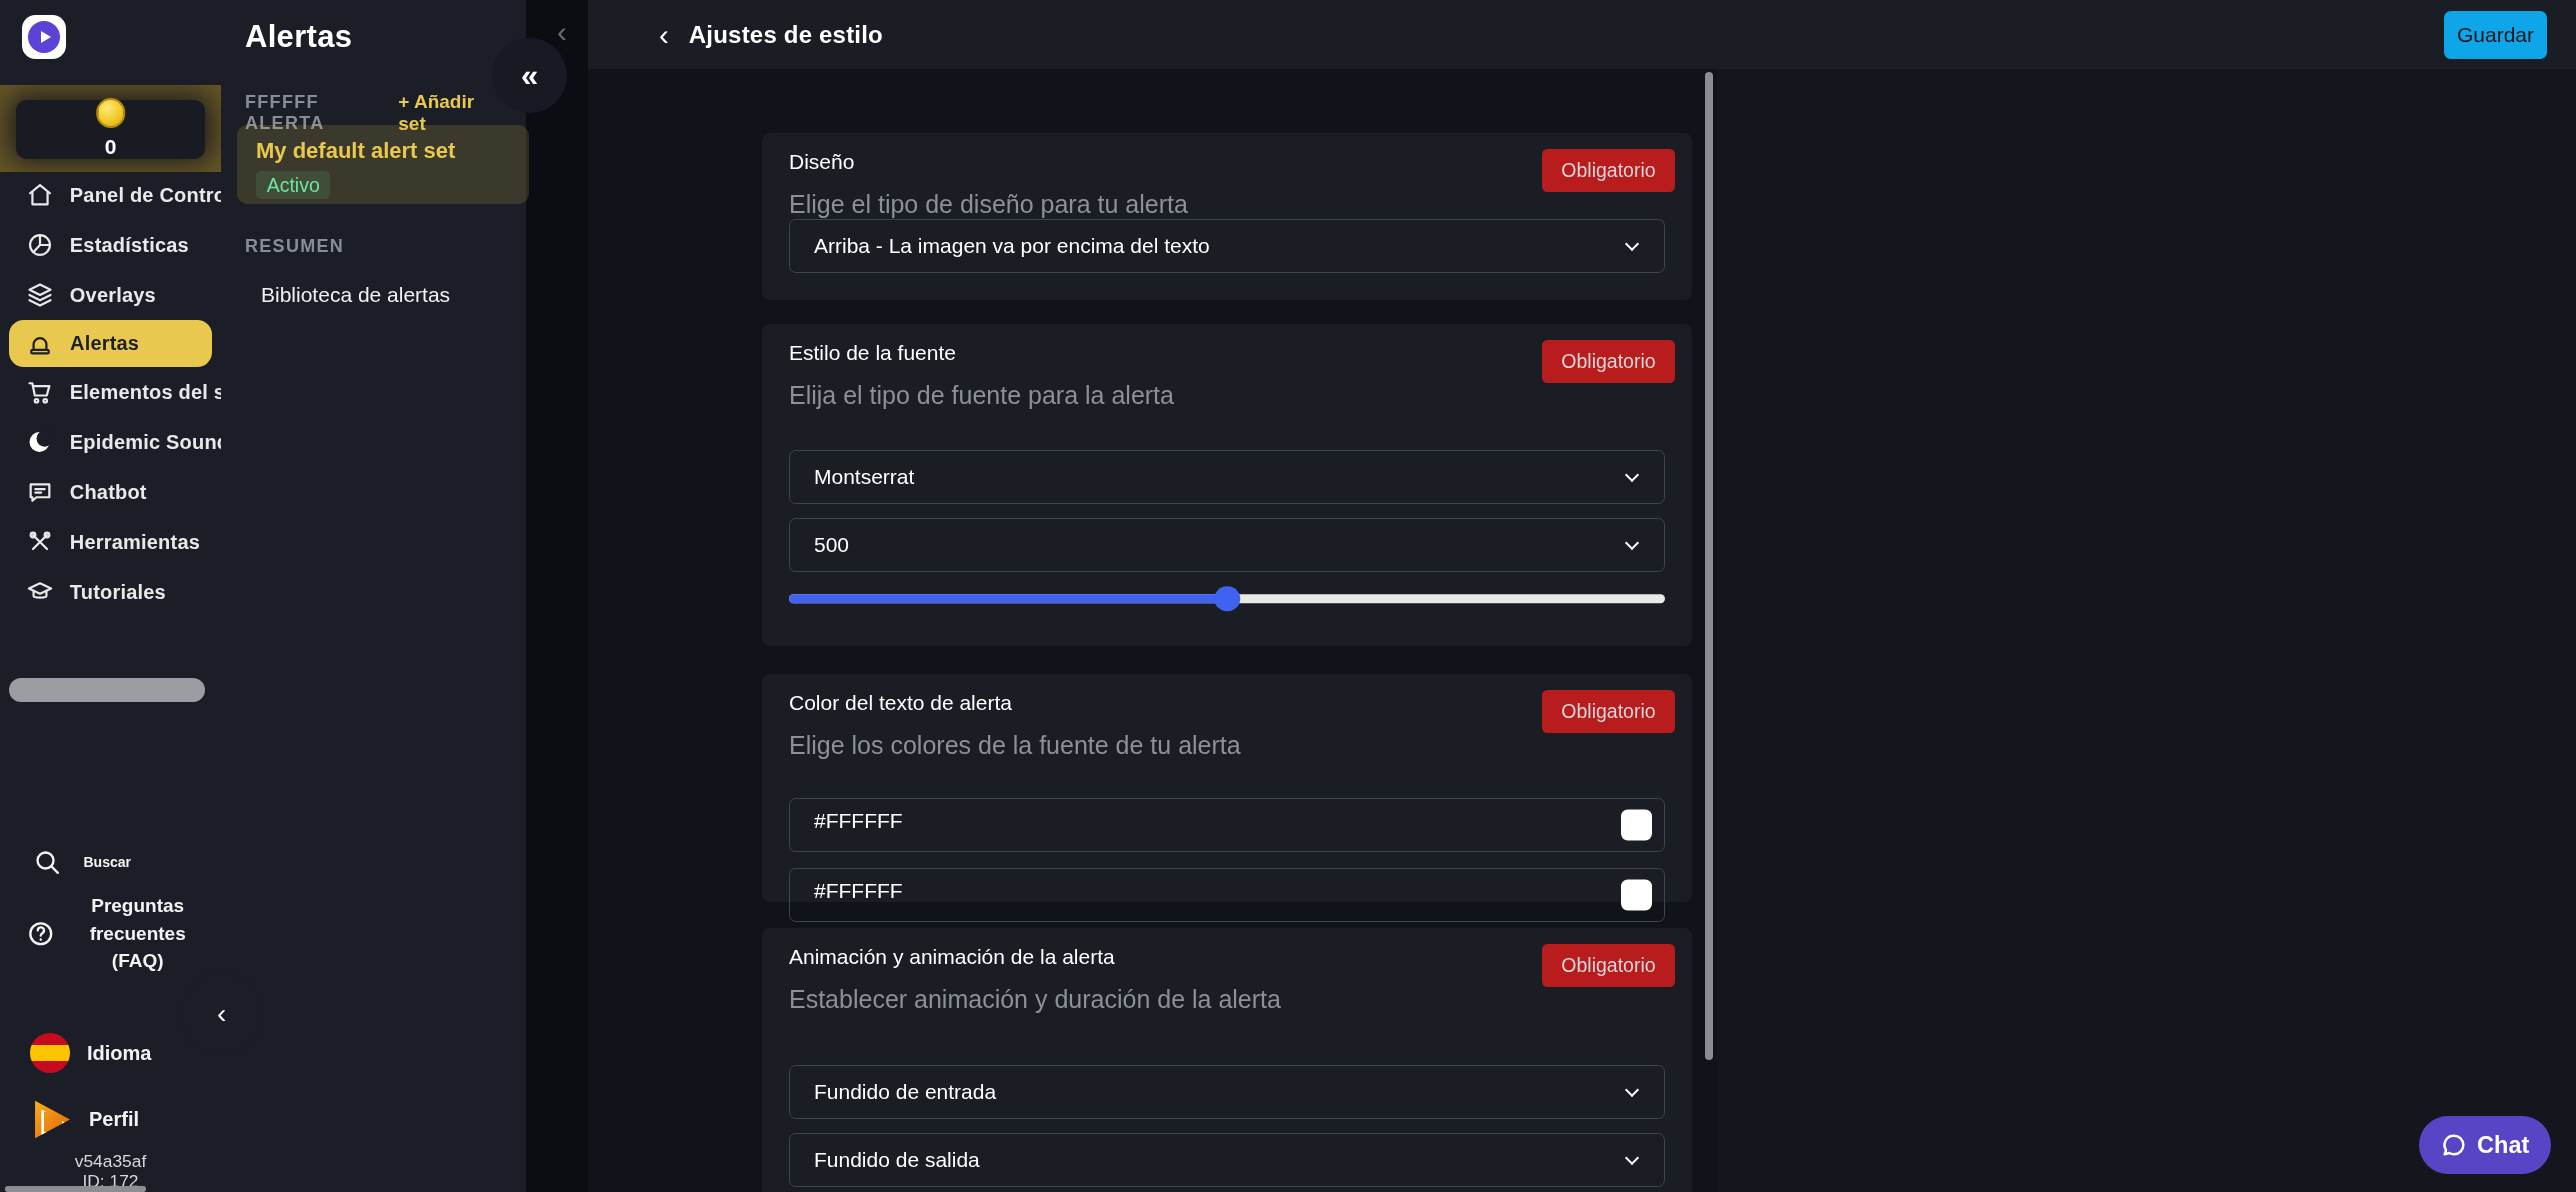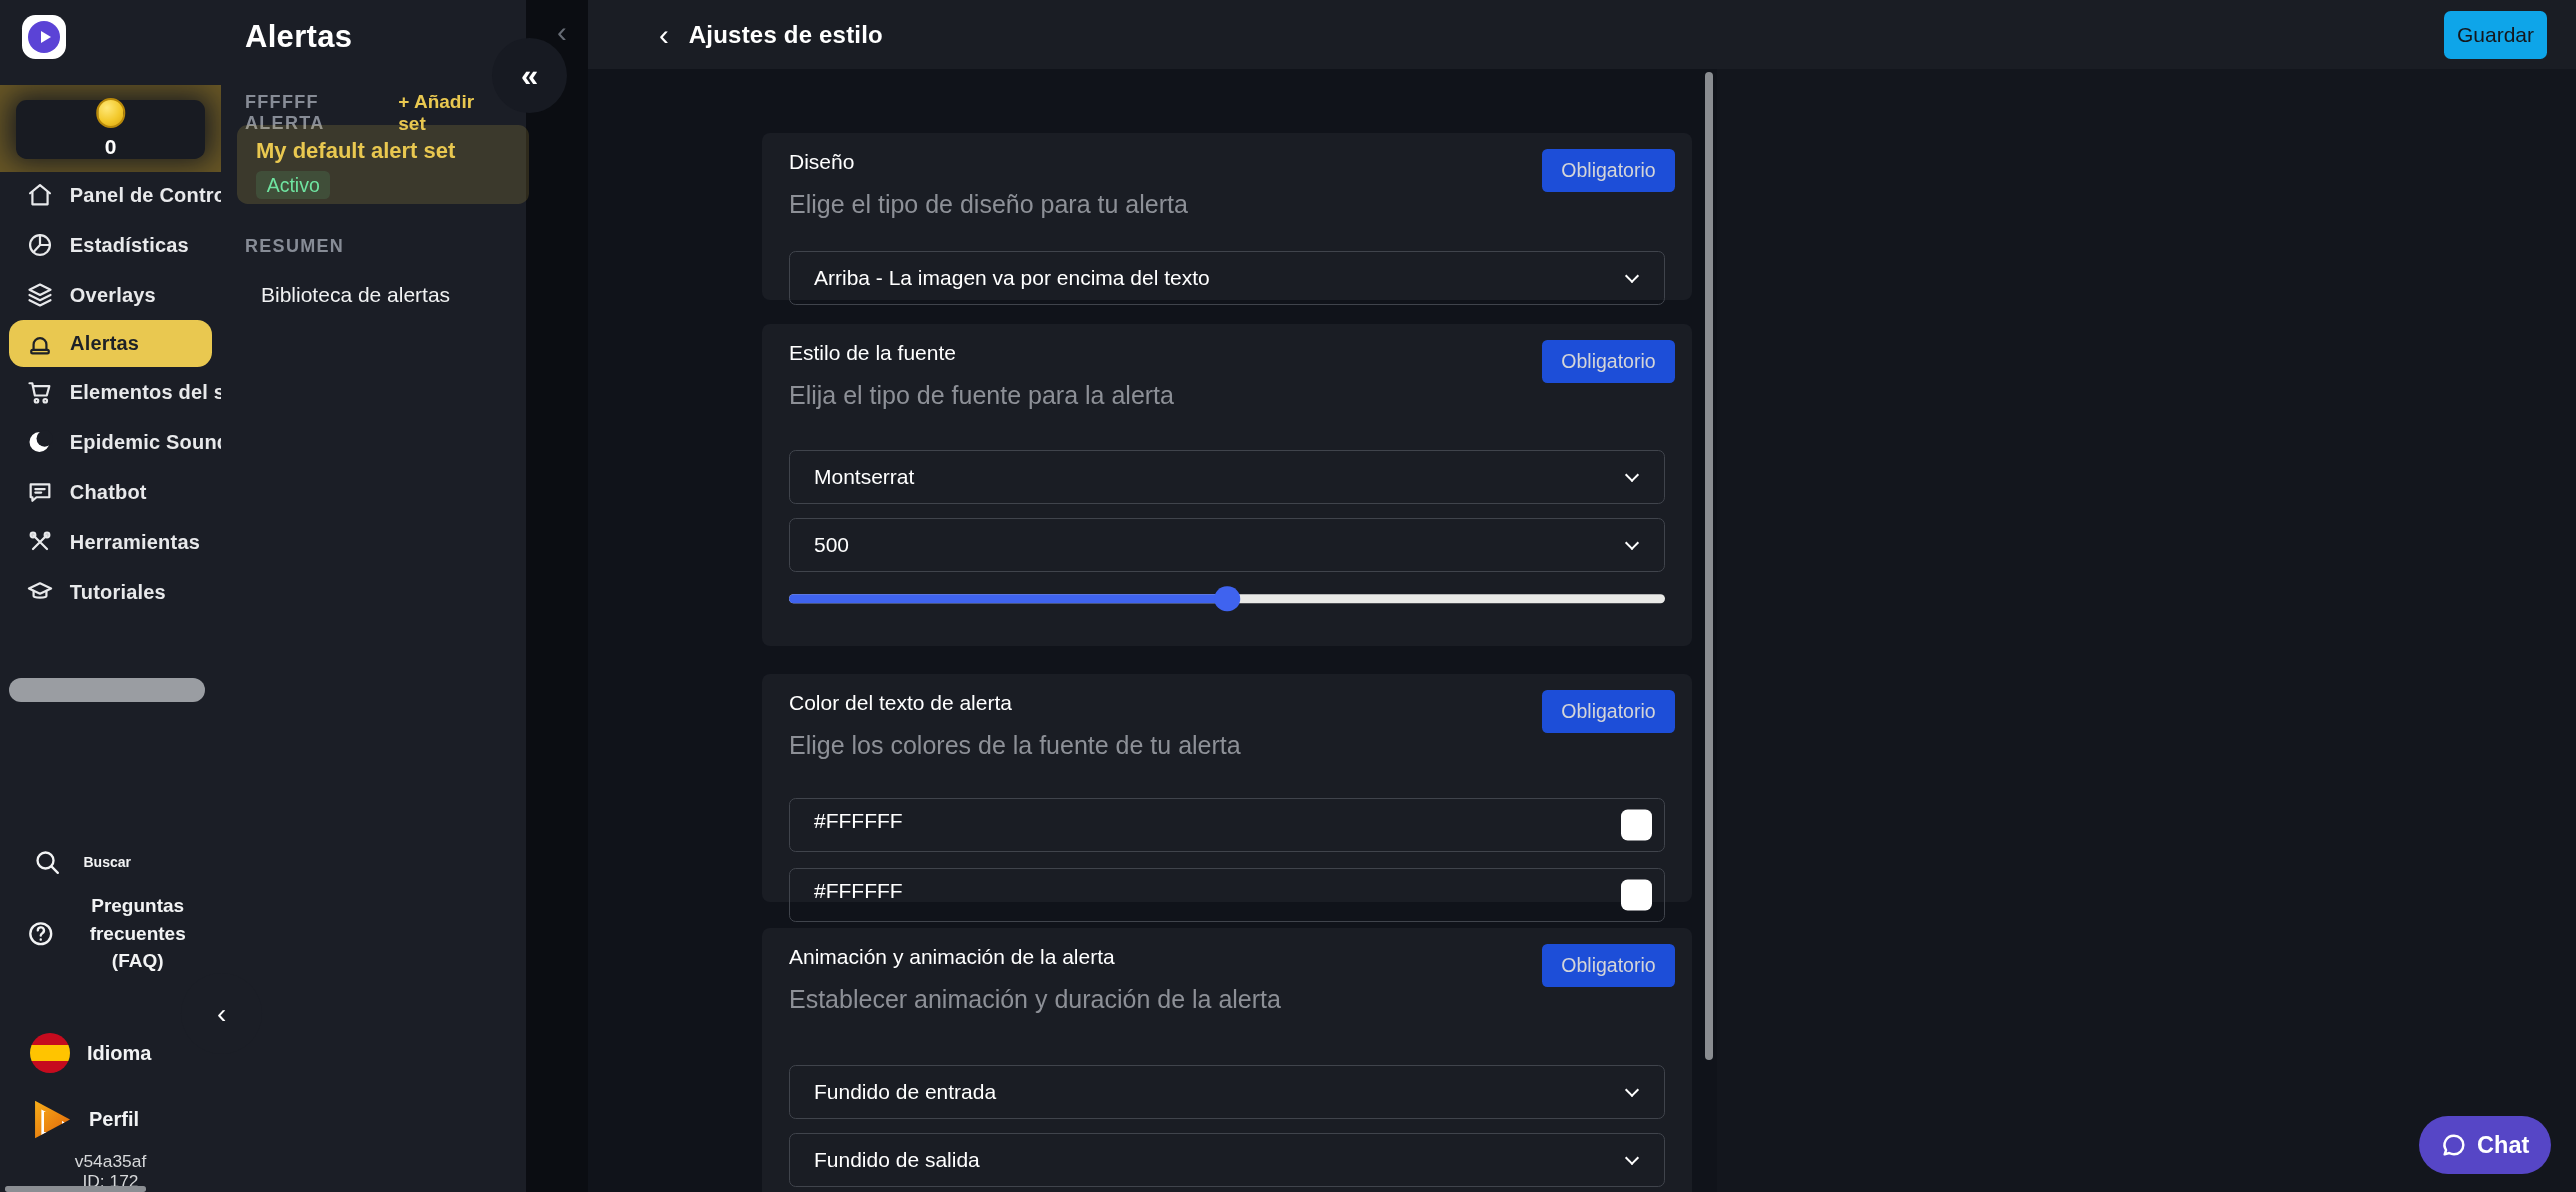--- a/index.html
+++ b/index.html
@@ -70,38 +70,38 @@
   .back-chev { color:#ffffff; font-size:29.5px; margin-left:71px; cursor:pointer; }
   .topbar-title { color:#ffffff; font-size:24px; font-weight:600; margin-left:20px; letter-spacing:0.2px; }
   .save-btn { position:absolute; right:29px; top:10.7px; width:103px; height:48px; background:#0ea5e9; color:#15171c; border:none; border-radius:6.7px; font-size:21px; font-family:inherit; cursor:pointer; }
 
   .content-col { position:absolute; left:0; top:69px; width:1129px; bottom:0; background:#10131a; }
   .vscroll { position:absolute; left:1705px; top:72px; width:8px; height:988px; border-radius:4px; background:#8a8d91; z-index:5; cursor:pointer; }
 
   .card { position:absolute; left:174px; width:930px; background:#1a1d24; border-radius:8px; padding:17.4px 27px; }
   .card-ttl { color:#ffffff; font-size:21px; font-weight:500; }
   .card-desc { color:#8d9097; font-size:25px; margin-top:16px; }
-  .req-badge { position:absolute; right:17.4px; top:16px; height:43px; line-height:43px; padding:0 19px; background:#1d4ed8; border-radius:5.4px; color:#d4d5d8; font-size:19.5px; }
+  .req-badge { position:absolute; right:17.4px; top:16px; height:43px; line-height:43px; padding:0 19px; background:#b91c1c; border-radius:5.4px; color:#d4d5d8; font-size:19.5px; }
   .select { position:relative; height:54px; border:1.3px solid #40444c; border-radius:6.7px; display:flex; align-items:center; padding:0 24px; color:#ffffff; font-size:21px; cursor:pointer; background:transparent; }
   .chev { position:absolute; right:27px; top:50%; width:10px; height:10px; border-right:2px solid #ffffff; border-bottom:2px solid #ffffff; transform:translateY(-70%) rotate(45deg); }
   .field-label { color:#8d9097; font-size:19.5px; }
 
   .slider { position:relative; height:24px; margin-top:14.8px; }
   .slider .track { position:absolute; left:0; right:0; top:50%; height:9.4px; transform:translateY(-50%); border-radius:4.7px; background:#e9e9e7; }
   .slider .fill { position:absolute; left:0; top:50%; height:9.4px; transform:translateY(-50%); border-radius:4.7px 0 0 4.7px; background:#3f63ef; }
   .slider .thumb { position:absolute; top:50%; width:25.5px; height:25.5px; border-radius:50%; background:#3f63ef; transform:translate(-50%,-50%); cursor:grab; }
 
   .color-row { position:relative; height:54px; border:1.3px solid #40444c; border-radius:6.7px; display:flex; align-items:flex-start; padding:10px 24px; color:#ffffff; font-size:21px; }
   .swatch { position:absolute; right:12px; top:50%; transform:translateY(-50%); width:31px; height:31px; border-radius:6.7px; cursor:pointer; }
 
   #card-design { top:133px; height:167px; }
   #card-font { top:324px; height:322px; }
   #card-color { top:674px; height:228px; }
   #card-anim { top:928px; height:349px; }
-  .mt20{margin-top:13.4px;} .mt24{margin-top:16px;} .mt28{margin-top:19px;} .mt48{margin-top:32px;} .mt56{margin-top:38px;} .mt60{margin-top:40px;} .mt76{margin-top:51px;}
+  .mt20{margin-top:13.4px;} .mt24{margin-top:16px;} .mt28{margin-top:19px;} .mt48{} .mt56{margin-top:38px;} .mt60{margin-top:40px;} .mt76{margin-top:51px;}
 
   
   .chat-btn { position:absolute; right:25.5px; bottom:19px; width:132px; height:58px; border-radius:29.5px; background:#5646c6; border:none; display:flex; align-items:center; justify-content:center; gap:9.4px; cursor:pointer; z-index:6; }
   .chat-btn svg { width:28px; height:28px; }
   .chat-label { color:#ffffff; font-size:23.5px; font-weight:700; font-family:inherit; }
 
   svg.icn { fill:none; stroke:currentColor; stroke-width:1.9; stroke-linecap:round; stroke-linejoin:round; }
 </style>
 </head>
 <body>

